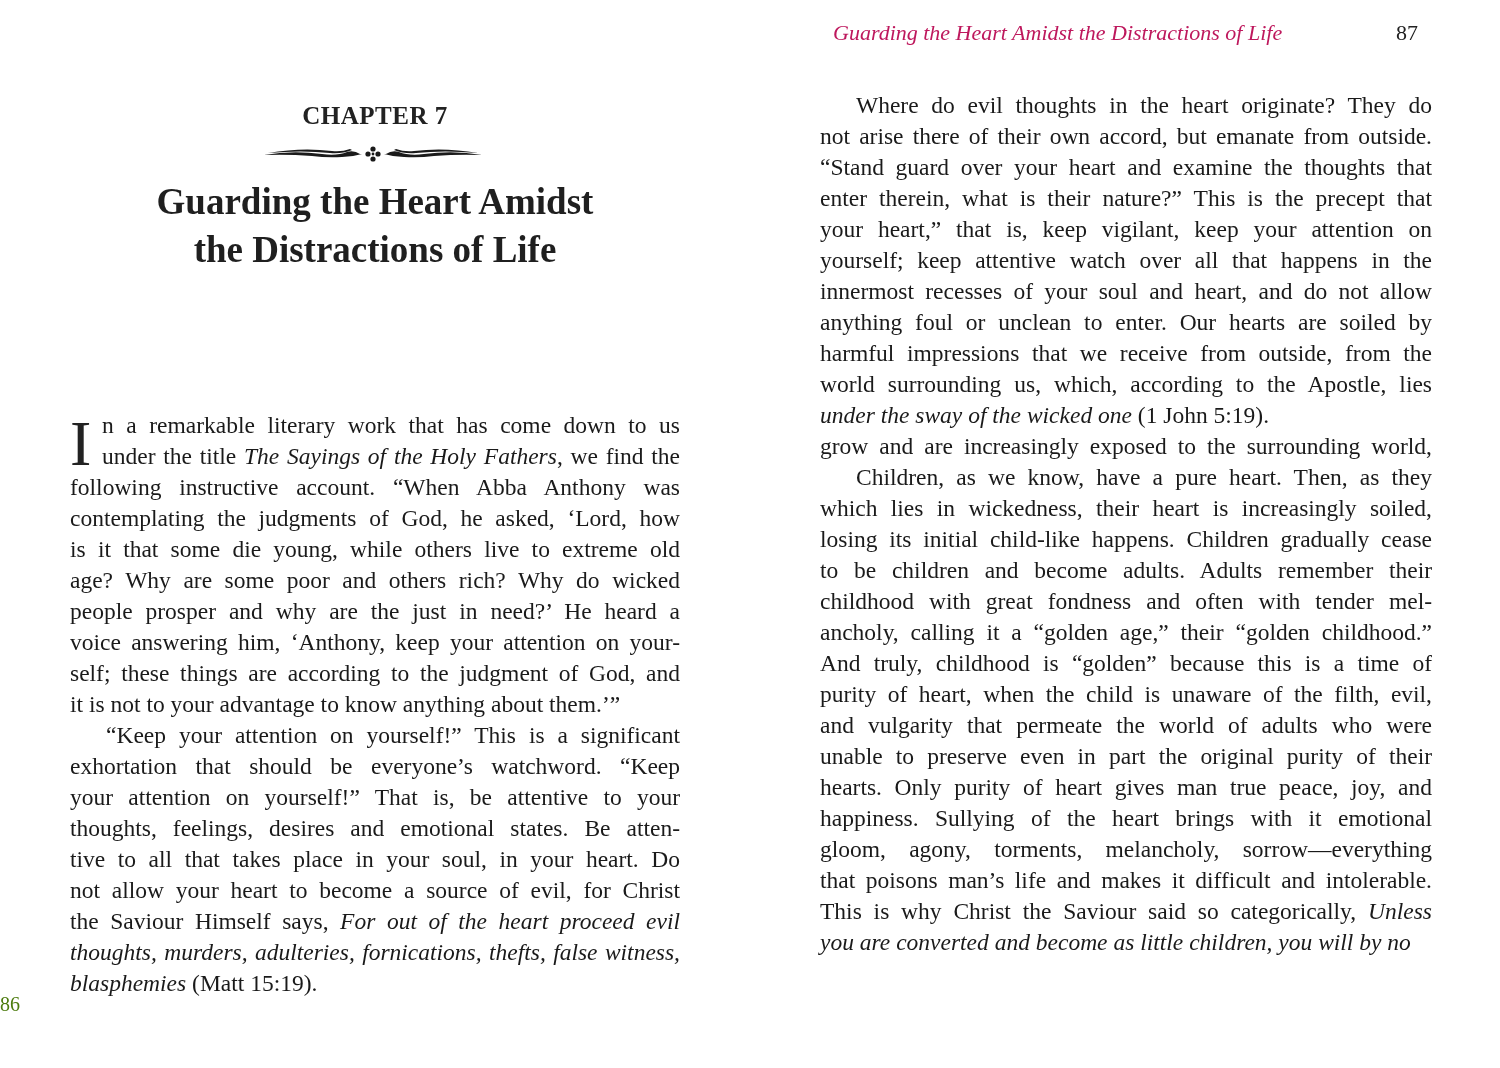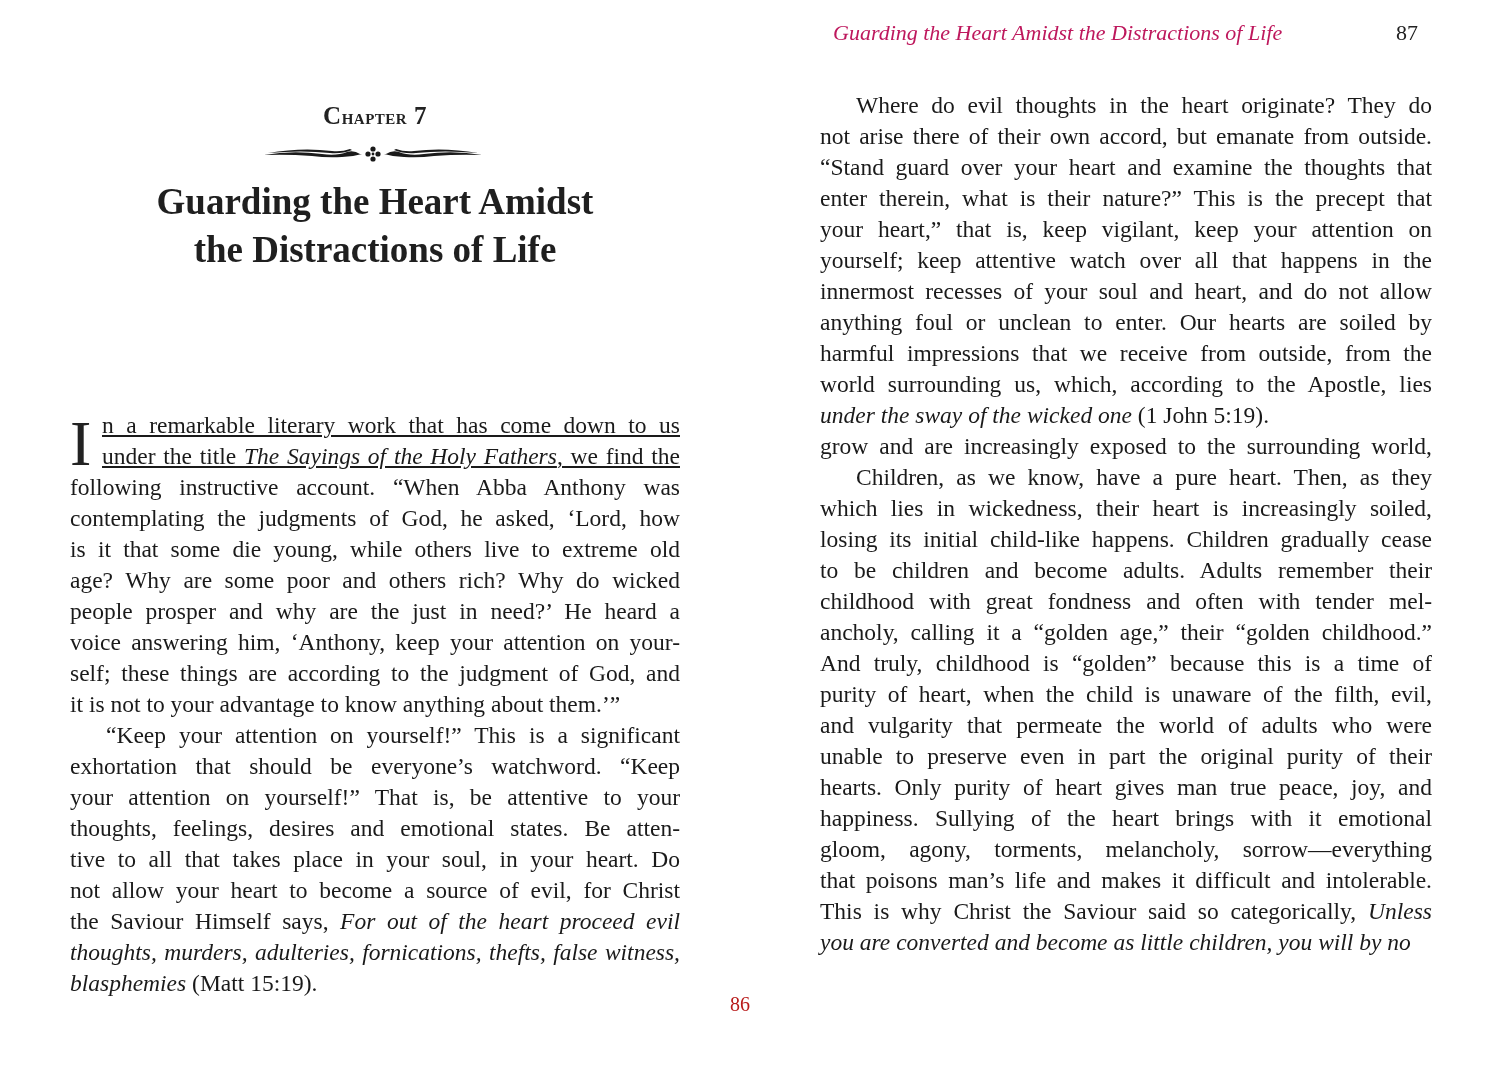--- a/index.html
+++ b/index.html
@@ -10,45 +10,45 @@
   }
   .page { position: absolute; top: 0; height: 1068px; }
   .page-left { left: 0; width: 750px; }
   .page-right { left: 750px; width: 750px; }
 
   .chapter-label {
     position: absolute; left: 0; width: 750px; top: 102px;
     text-align: center; font-size: 25px; font-weight: bold; letter-spacing: 0.5px;
     color: #222;
   }
-  .chapter-label .sc { font-size: 15px; }
+  .chapter-label .sc { font-size: 25px; }
   .ornament {
     position: absolute; left: 262px; top: 142px; width: 222px; height: 24px;
   }
   .chapter-title {
     position: absolute; left: 0; width: 750px; top: 178px;
     text-align: center; font-size: 37px; font-weight: bold; line-height: 48px;
     color: #1f1f1f;
   }
 
   .body-text { position: absolute; font-size: 23.5px; line-height: 31px; color: #1a1a1a; margin-top: 26px; }
   .left-body { left: 70px; top: 384px; width: 610px; }
   .right-body { left: 70px; top: 64px; width: 612px; }
   .line { white-space: nowrap; height: 31px; display: block; }
   .justify { text-align: justify; text-align-last: justify; white-space: normal; overflow: hidden; }
   .indent { padding-left: 36px; }
   .dropcap {
     position: absolute; left: 0; top: 6px; font-size: 64px; line-height: 56px; color: #222;
   }
-  .after-cap { padding-left: 32px; text-decoration: underline; }
+  .after-cap { padding-left: 32px; }
   i { font-style: italic; }
 
   .folio-left {
-    position: absolute; left: 0; width: 750px; top: 993px; text-align: right;
-    font-size: 20px; color: #b91c1c;
+    position: absolute; left: 0; width: 750px; top: 993px; text-align: left;
+    font-size: 20px; color: #4d7c0f;
   }
   .running-head {
     position: absolute; left: 83px; top: 20px; font-size: 22px; font-style: italic; color: #be185d;
   }
   .folio-right {
     position: absolute; left: 646px; top: 20px; font-size: 22px; color: #222;
   }
 </style>
 </head>
 <body>

